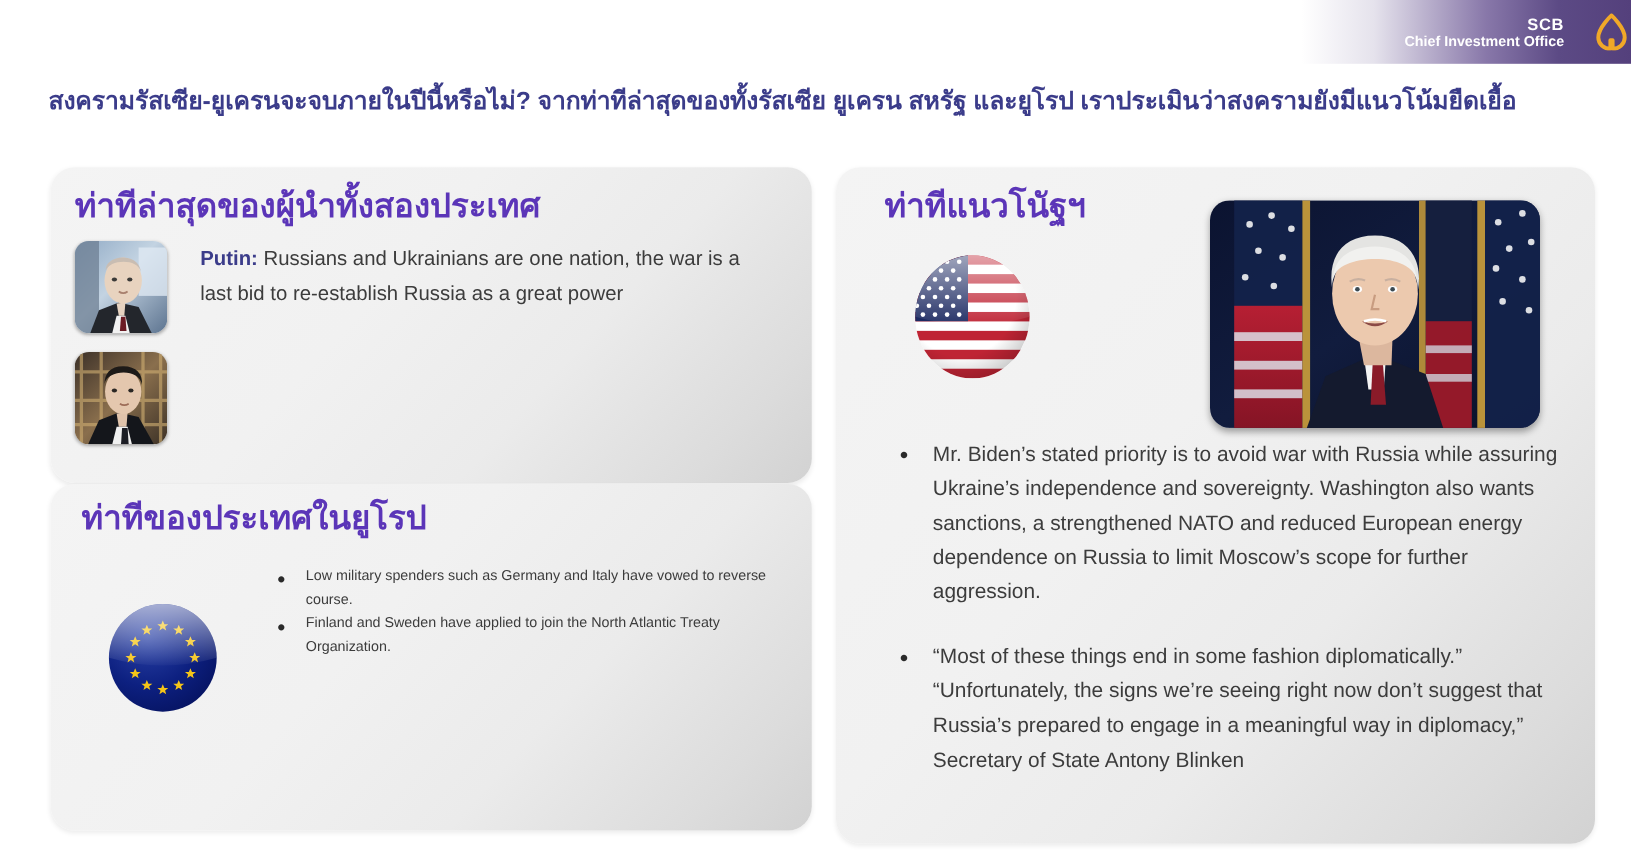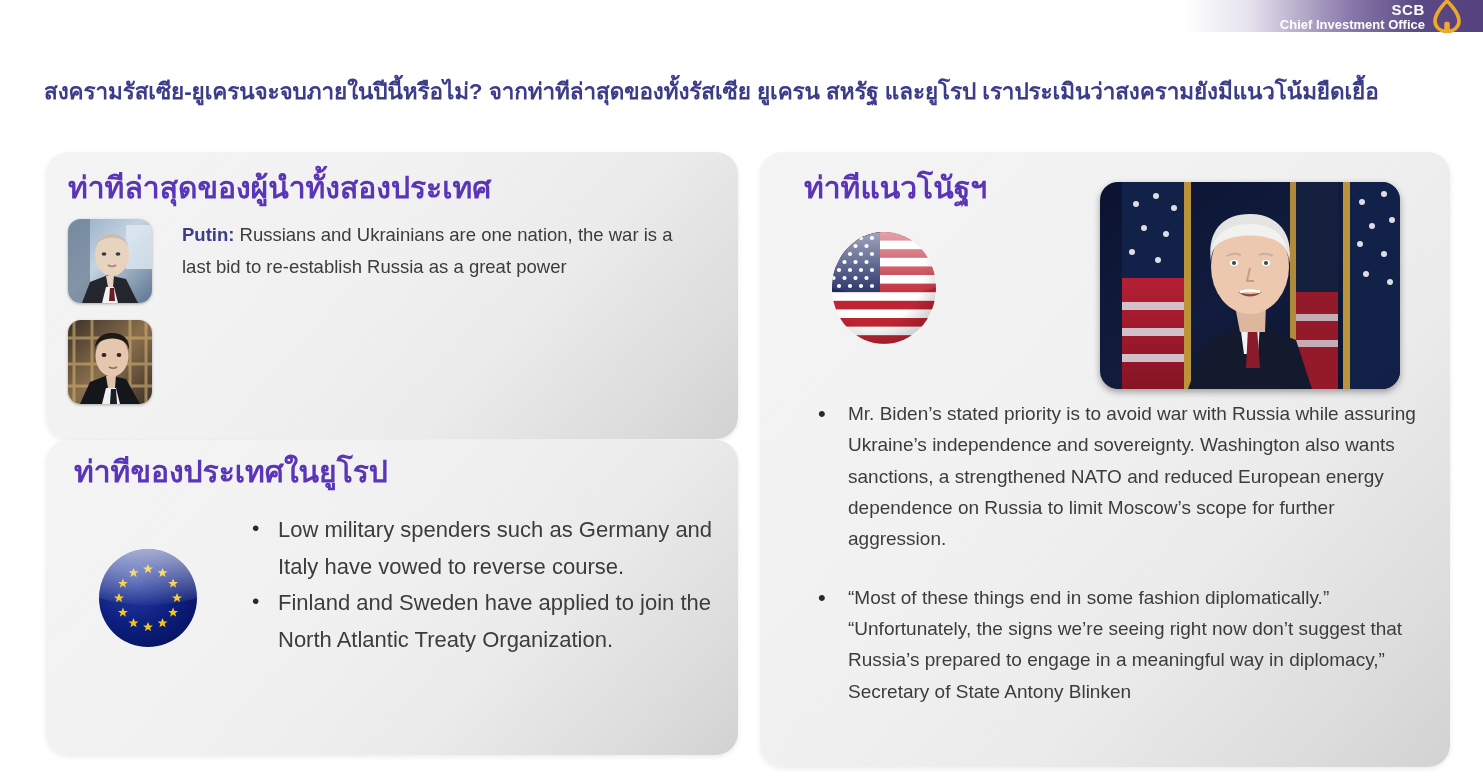--- a/index.html
+++ b/index.html
@@ -18,26 +18,27 @@
     height: 780px;
     background: #ffffff;
   }
 
   
   .brand-banner {
     position: absolute;
     top: 0;
     right: 0;
     width: 300px;
-    height: 32px;
+    height: 58px;
     background: linear-gradient(to right, rgba(255,255,255,1) 0%, rgba(208,203,221,0.55) 22%, rgba(126,108,162,0.92) 56%, #5c4a85 78%, #54407c 100%);
     display: flex;
     align-items: center;
     justify-content: flex-end;
-    padding-right: 20px;
+    padding-right: 2px;
+    gap: 21px;
   }
   .brand-text {
     text-align: right;
     color: #ffffff;
     line-height: 1.0;
     padding-right: 6px;
   }
   .brand-scb {
     font-size: 15px;
     font-weight: bold;
@@ -144,21 +145,21 @@
   .eu-flag svg { display: block; }
 
   ul.bullets {
     list-style: none;
     margin-left: 46px;
     padding: 0;
   }
   ul.bullets li {
     position: relative;
     padding-left: 32px;
-    font-size: 22px;
+    font-size: 13px;
     line-height: 1.67;
     color: #3c3c3c;
     margin-bottom: 0px;
   }
   ul.bullets li::before {
     content: "\2022";
     position: absolute;
     left: 6px;
     top: -2px;
     font-size: 21px;

